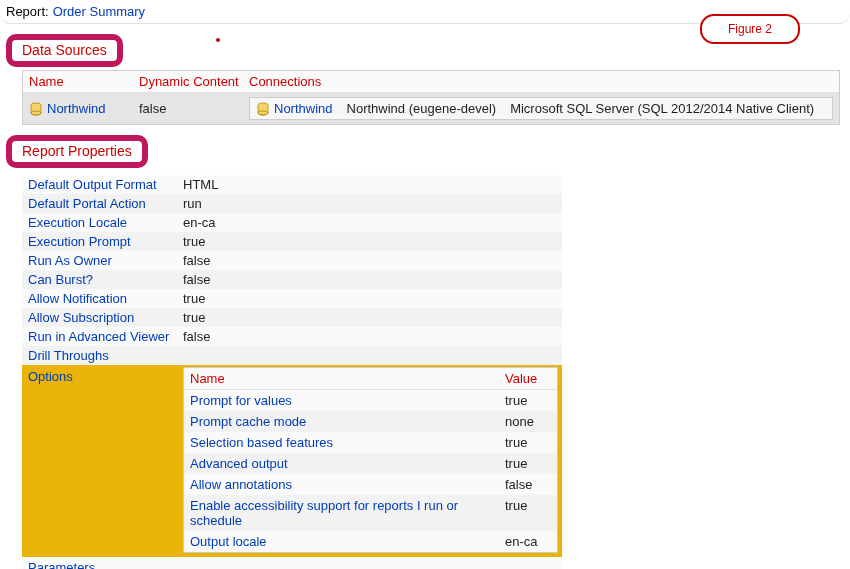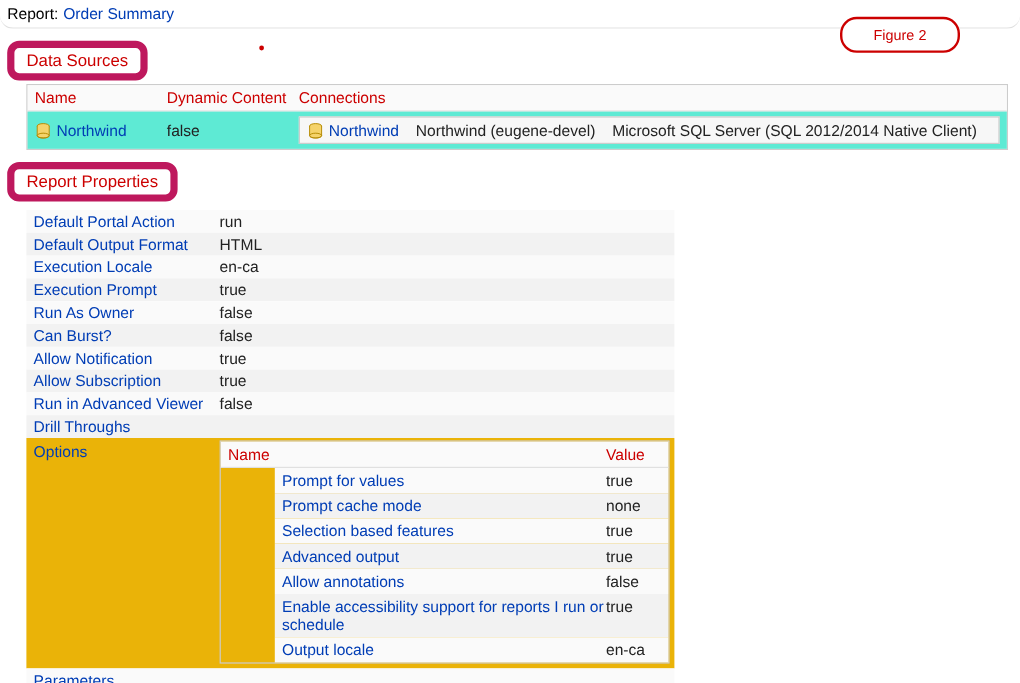--- a/index.html
+++ b/index.html
@@ -56,21 +56,21 @@
     border-bottom: 1px solid #e0e0e0;
     background: #fafafa;
   }
   .ds-head .c1 { width: 110px; }
   .ds-head .c2 { width: 110px; }
   .ds-head .c3 { flex: 1; }
   .ds-row {
     display: flex;
     align-items: center;
     padding: 4px 6px;
-    background: #5eead4;
+    background: #e5e5e5;
   }
   .ds-row .c1 { width: 110px; display: flex; align-items: center; gap: 4px; }
   .ds-row .c2 { width: 110px; color: #222; }
   .ds-row .c3 {
     flex: 1;
     border: 1px solid #ccc;
     display: flex;
     align-items: center;
     padding: 3px 6px;
     gap: 14px;
@@ -120,21 +120,20 @@
     padding: 3px 6px;
     color: #cc0000;
     border-bottom: 1px solid #e0e0e0;
     background: #fafafa;
   }
   .opt-head .oc1 { flex: 1; }
   .opt-head .oc2 { width: 46px; text-align: left; }
   .opt-row {
     display: flex;
     padding: 3px 6px;
-    margin-left: 45px;
   }
   .opt-row:nth-child(even) { background: #fafafa; }
   .opt-row:nth-child(odd)  { background: #f2f2f2; }
   .opt-row .oc1 { flex: 1; }
   .opt-row .oc2 { width: 46px; color: #222; }
 
   .params {
     padding: 3px 6px;
     background: #fafafa;
   }
@@ -194,26 +193,26 @@
       <span class="svr">Northwind (eugene-devel)</span>
       <span class="svr">Microsoft SQL Server (SQL 2012/2014 Native Client)</span>
     </div>
   </div>
 </div>
 
 <div class="section-title">Report Properties</div>
 
 <div class="rp-wrap">
   <div class="rp-row">
+      <a class="link lbl" href="#">Default Output Format</a>
+      <span class="val">HTML</span>
+    </div>
+  <div class="rp-row">
       <a class="link lbl" href="#">Default Portal Action</a>
       <span class="val">run</span>
-    </div>
-  <div class="rp-row">
-      <a class="link lbl" href="#">Default Output Format</a>
-      <span class="val">HTML</span>
     </div>
   <div class="rp-row">
       <a class="link lbl" href="#">Execution Locale</a>
       <span class="val">en-ca</span>
     </div>
   <div class="rp-row">
       <a class="link lbl" href="#">Execution Prompt</a>
       <span class="val">true</span>
     </div>
   <div class="rp-row">

